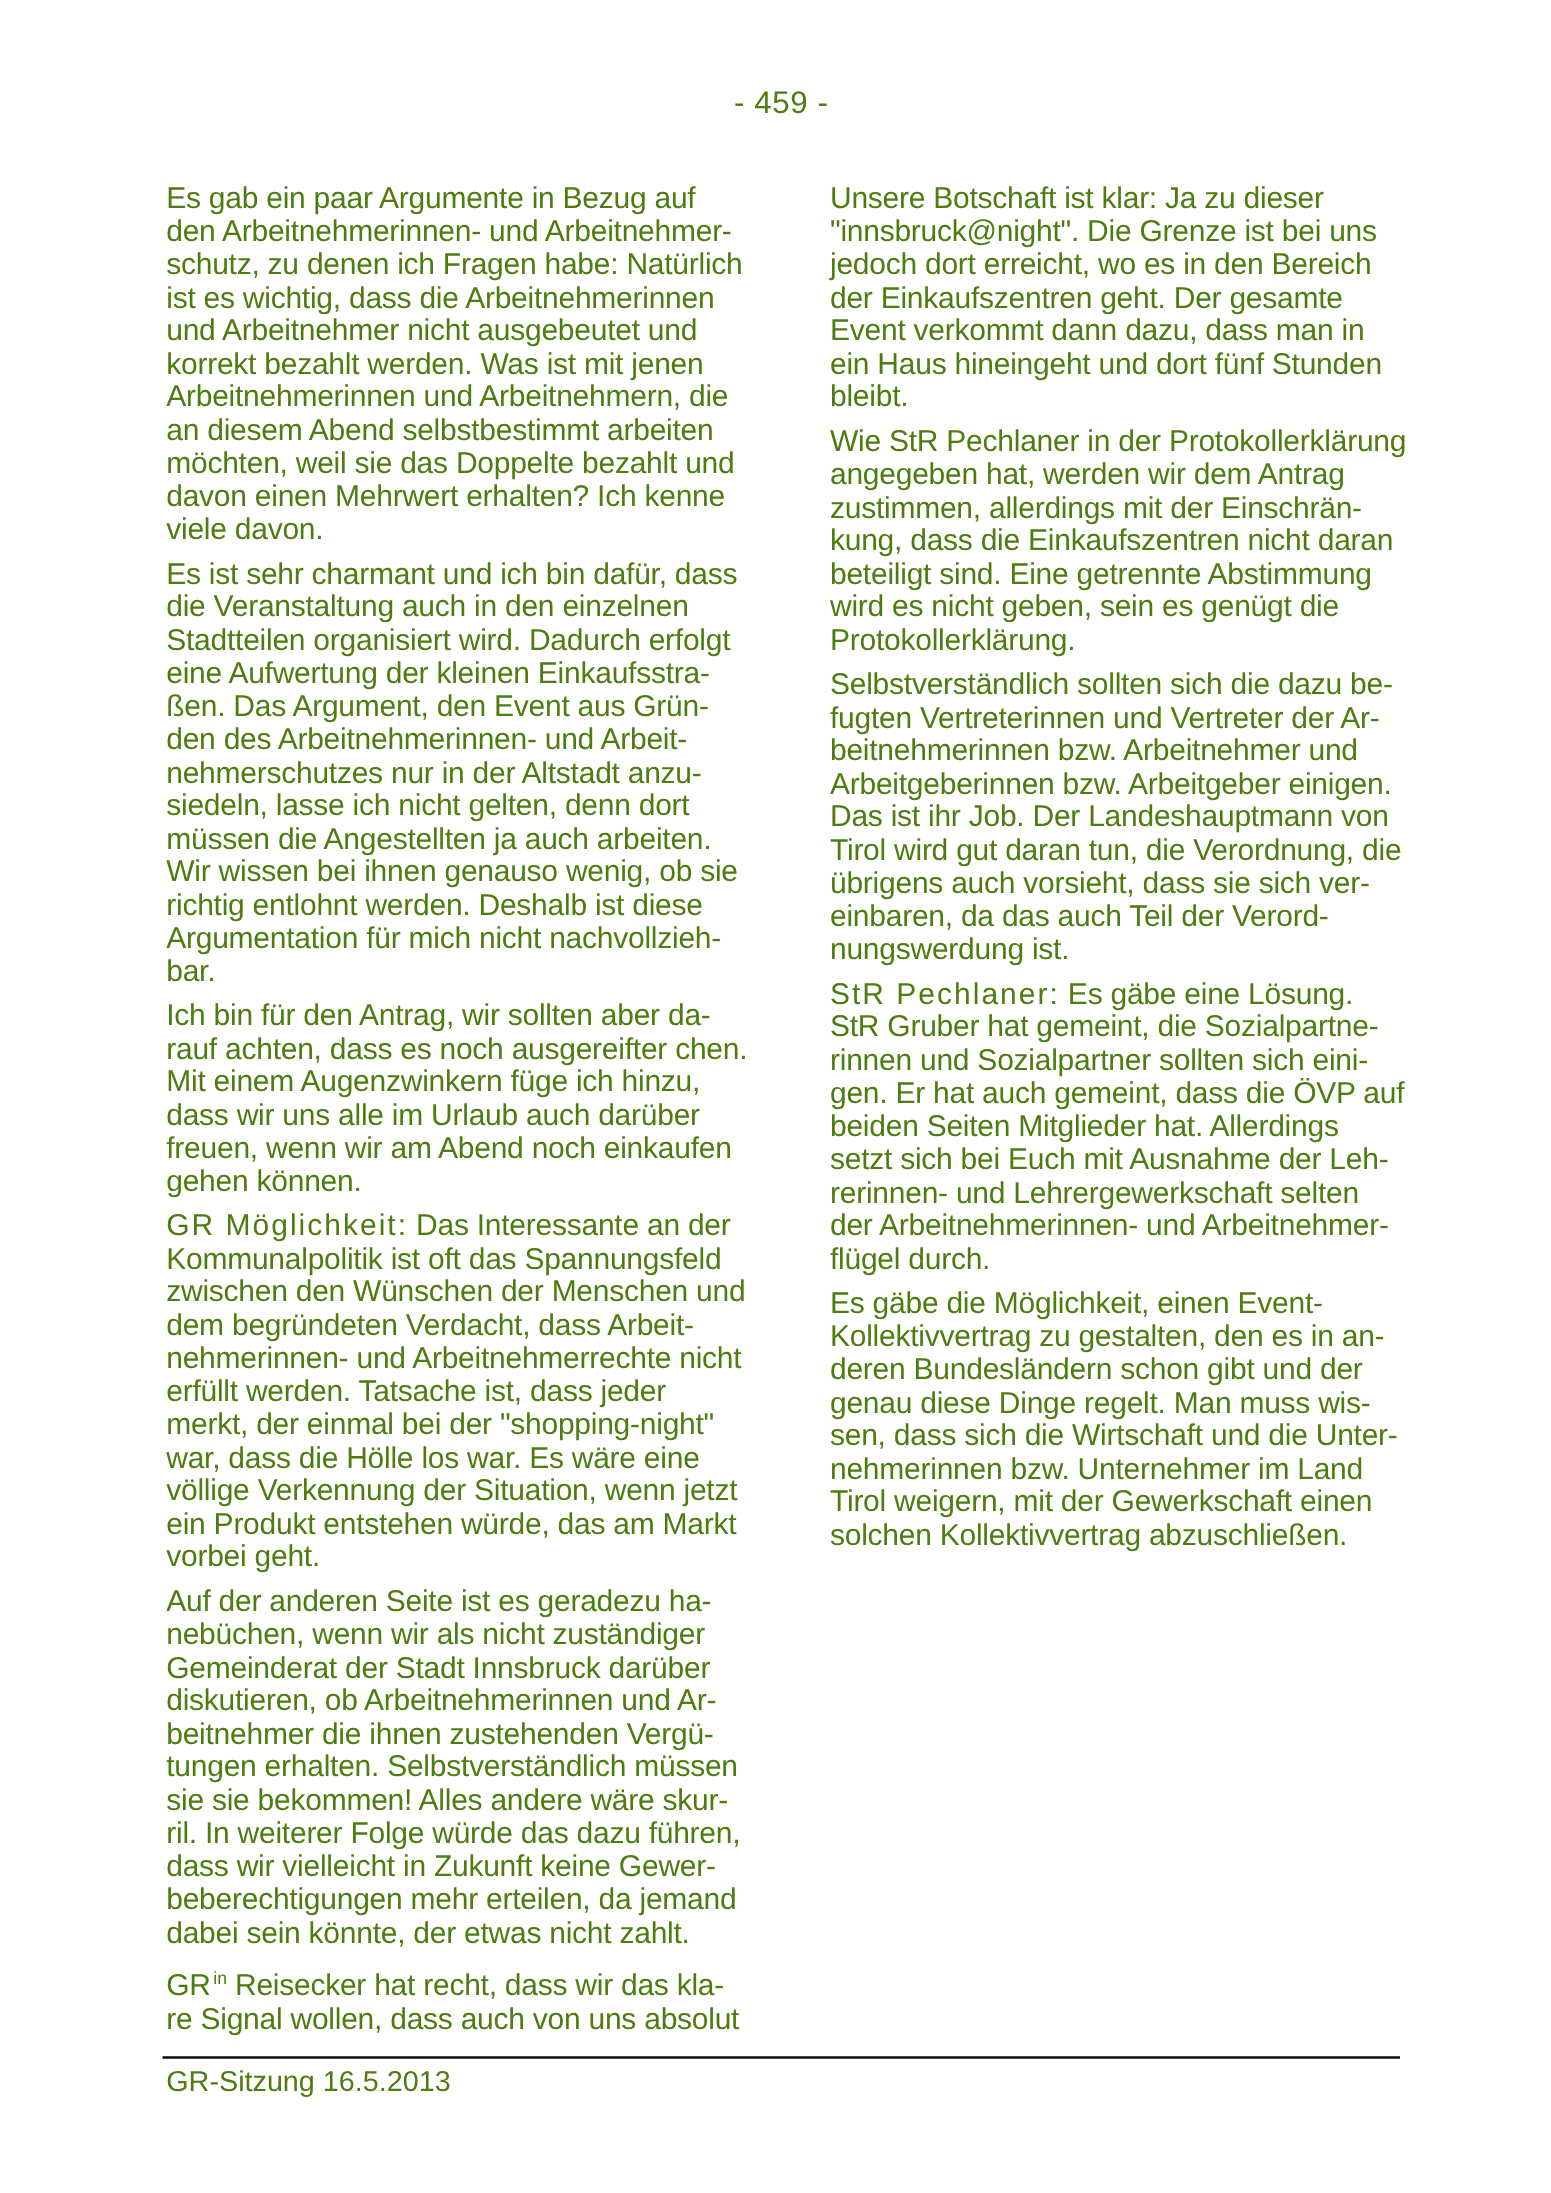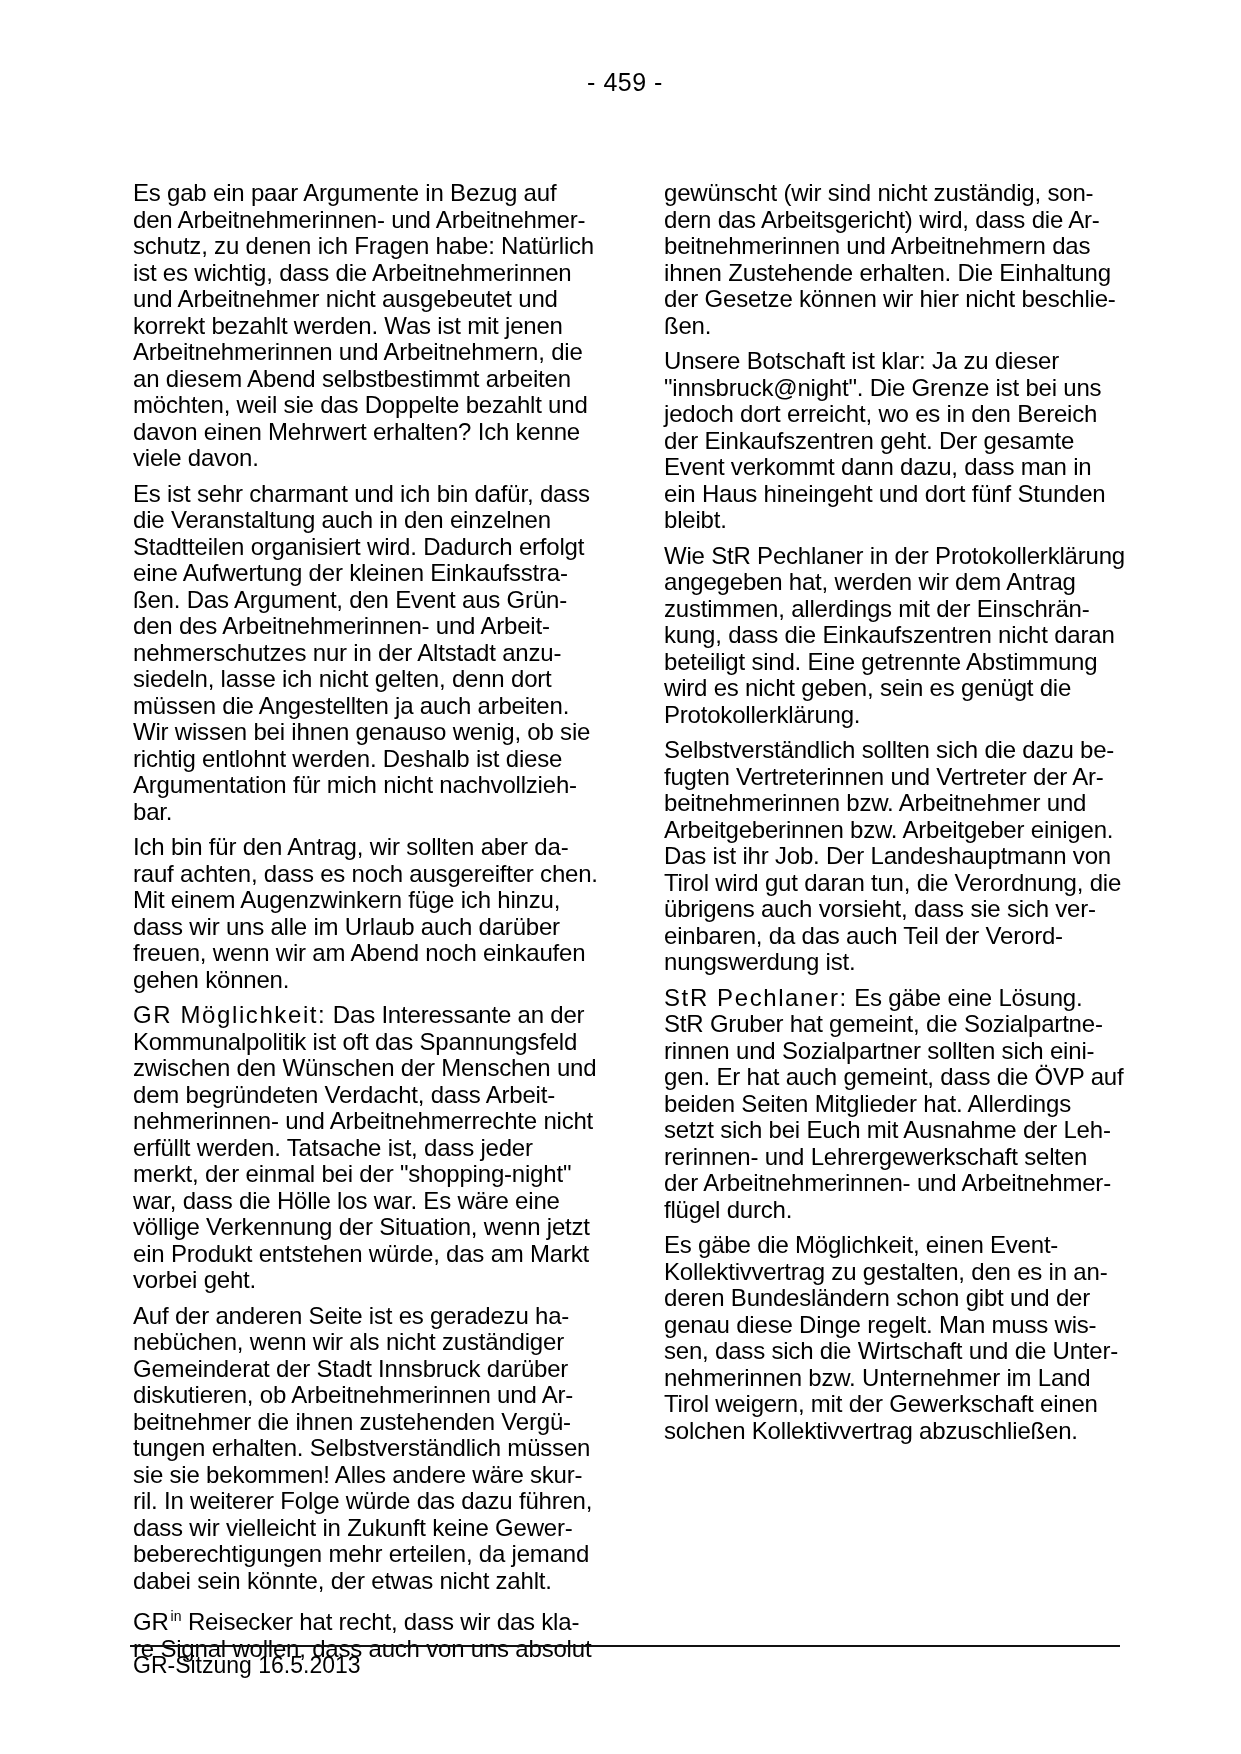--- a/index.html
+++ b/index.html
@@ -6,42 +6,41 @@
     margin: 0;
     padding: 0;
     background: #ffffff;
   }
   .page {
     position: relative;
     width: 1241px;
     height: 1754px;
     background: #ffffff;
     font-family: "Liberation Sans", "DejaVu Sans", sans-serif;
-    color: #000000;
+    color: #4d7c0f;
     overflow: hidden;
   }
   .page-number {
     position: absolute;
     left: 130px;
     top: 68px;
     width: 990px;
     text-align: center;
     font-size: 25px;
     letter-spacing: 0.5px;
   }
   .content {
     position: absolute;
     left: 133px;
     top: 146px;
     display: flex;
     gap: 88px;
   }
   .col {
     width: 443px;
-    margin-top: 34px;
   }
   .col p {
     margin: 0 0 9px 0;
     font-size: 24px;
     line-height: 26.5px;
     letter-spacing: -0.2px;
     white-space: pre;
   }
   .speaker {
     letter-spacing: 1.6px;
@@ -126,26 +125,20 @@
 sie sie bekommen! Alles andere wäre skur-
 ril. In weiterer Folge würde das dazu führen,
 dass wir vielleicht in Zukunft keine Gewer-
 beberechtigungen mehr erteilen, da jemand
 dabei sein könnte, der etwas nicht zahlt.</p>
       <p><span>GR</span><span class="sup">in</span><span> Reisecker hat recht, dass wir das kla-
 re Signal wollen, dass auch von uns absolut</span></p>
     </div>
 
     <div class="col">
-      <p>gewünscht (wir sind nicht zuständig, son-
-dern das Arbeitsgericht) wird, dass die Ar-
-beitnehmerinnen und Arbeitnehmern das
-ihnen Zustehende erhalten. Die Einhaltung
-der Gesetze können wir hier nicht beschlie-
-ßen.</p>
       <p>Unsere Botschaft ist klar: Ja zu dieser
 "innsbruck@night". Die Grenze ist bei uns
 jedoch dort erreicht, wo es in den Bereich
 der Einkaufszentren geht. Der gesamte
 Event verkommt dann dazu, dass man in
 ein Haus hineingeht und dort fünf Stunden
 bleibt.</p>
       <p>Wie StR Pechlaner in der Protokollerklärung
 angegeben hat, werden wir dem Antrag
 zustimmen, allerdings mit der Einschrän-

